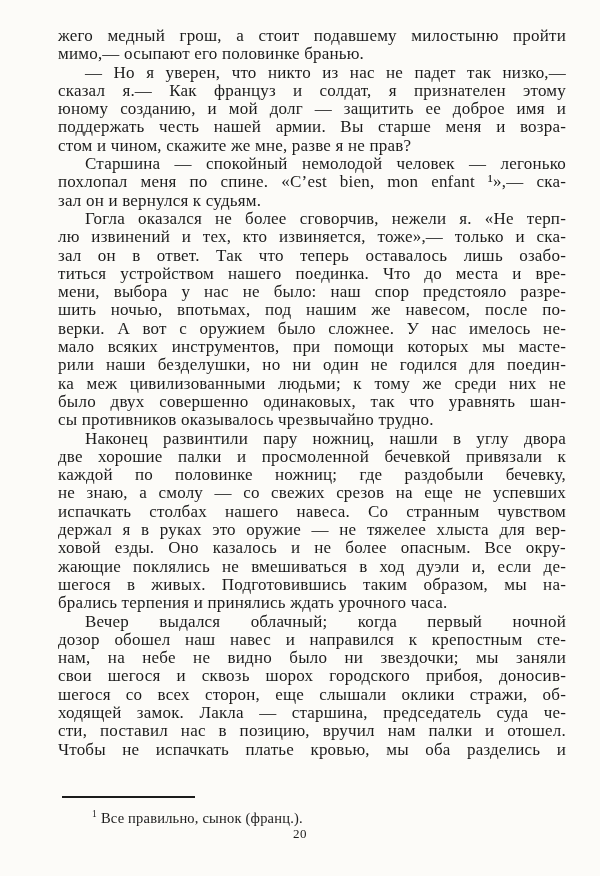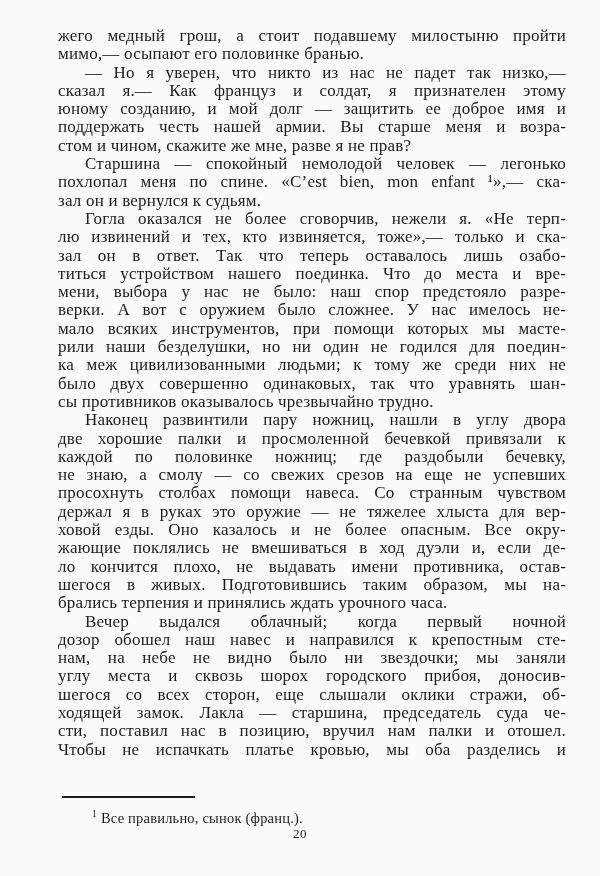--- a/index.html
+++ b/index.html
@@ -88,45 +88,45 @@
         <div class="line indent">Старшина — спокойный немолодой человек — легонько</div>
         <div class="line">похлопал меня по спине. «C’est bien, mon enfant ¹»,— ска-</div>
         <div class="line lastline">зал он и вернулся к судьям.</div>
       </div>
       <div class="para">
         <div class="line indent">Гогла оказался не более сговорчив, нежели я. «Не терп-</div>
         <div class="line">лю извинений и тех, кто извиняется, тоже»,— только и ска-</div>
         <div class="line">зал он в ответ. Так что теперь оставалось лишь озабо-</div>
         <div class="line">титься устройством нашего поединка. Что до места и вре-</div>
         <div class="line">мени, выбора у нас не было: наш спор предстояло разре-</div>
+        <div class="line">шить ночью, впотьмах, под нашим же навесом, после по-</div>
         <div class="line">верки. А вот с оружием было сложнее. У нас имелось не-</div>
         <div class="line">мало всяких инструментов, при помощи которых мы масте-</div>
         <div class="line">рили наши безделушки, но ни один не годился для поедин-</div>
         <div class="line">ка меж цивилизованными людьми; к тому же среди них не</div>
         <div class="line">было двух совершенно одинаковых, так что уравнять шан-</div>
         <div class="line lastline">сы противников оказывалось чрезвычайно трудно.</div>
       </div>
       <div class="para">
         <div class="line indent">Наконец развинтили пару ножниц, нашли в углу двора</div>
         <div class="line">две хорошие палки и просмоленной бечевкой привязали к</div>
         <div class="line">каждой по половинке ножниц; где раздобыли бечевку,</div>
         <div class="line">не знаю, а смолу — со свежих срезов на еще не успевших</div>
-        <div class="line">просохнуть столбах помощи навеса. Со странным чувством</div>
+        <div class="line">испачкать столбах нашего навеса. Со странным чувством</div>
         <div class="line">держал я в руках это оружие — не тяжелее хлыста для вер-</div>
         <div class="line">ховой езды. Оно казалось и не более опасным. Все окру-</div>
         <div class="line">жающие поклялись не вмешиваться в ход дуэли и, если де-</div>
-        <div class="line">ло кончится плохо, не выдавать имени противника, остав-</div>
         <div class="line">шегося в живых. Подготовившись таким образом, мы на-</div>
         <div class="line lastline">брались терпения и принялись ждать урочного часа.</div>
       </div>
       <div class="para">
         <div class="line indent">Вечер выдался облачный; когда первый ночной</div>
         <div class="line">дозор обошел наш навес и направился к крепостным сте-</div>
         <div class="line">нам, на небе не видно было ни звездочки; мы заняли</div>
-        <div class="line">углу места и сквозь шорох городского прибоя, доносив-</div>
+        <div class="line">свои шегося и сквозь шорох городского прибоя, доносив-</div>
         <div class="line">шегося со всех сторон, еще слышали оклики стражи, об-</div>
         <div class="line">ходящей замок. Лакла — старшина, председатель суда че-</div>
         <div class="line">сти, поставил нас в позицию, вручил нам палки и отошел.</div>
         <div class="line">Чтобы не испачкать платье кровью, мы оба разделись и</div>
       </div>
     </div>
 
   <div class="footnote-rule"></div>
 
   <div class="footnote">

